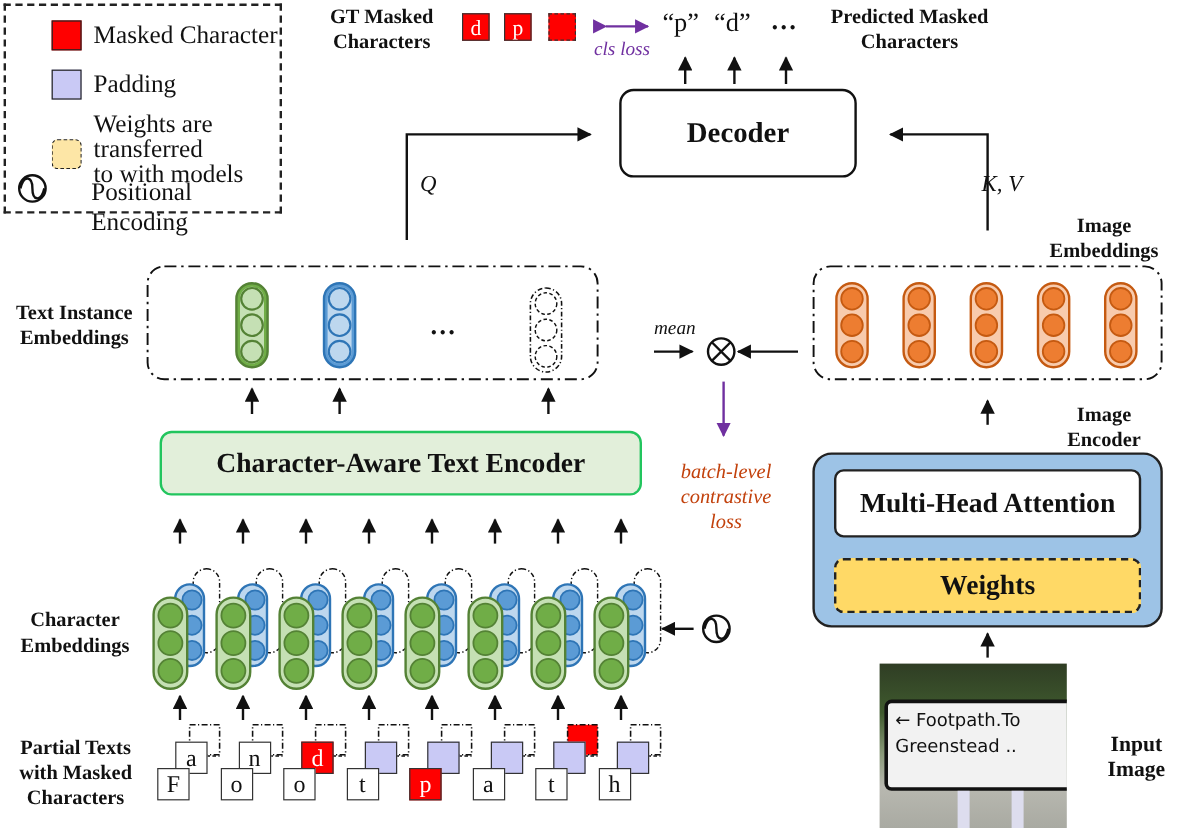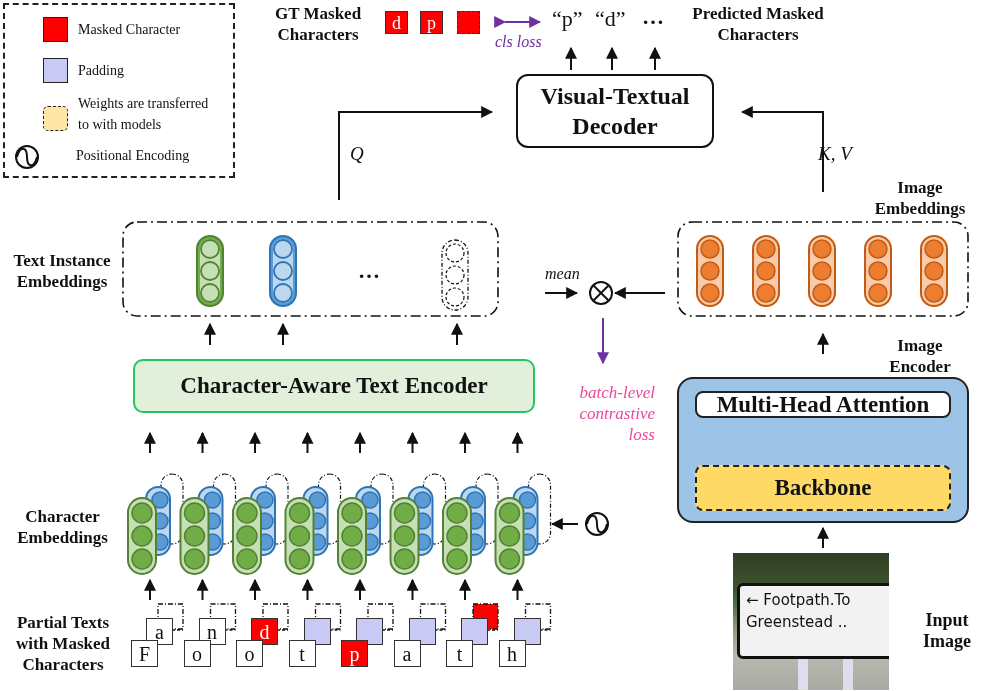--- a/index.html
+++ b/index.html
@@ -4,21 +4,21 @@
 <style>
   html, body { margin:0; padding:0; background:#fff; }
   body { width:981px; height:691px; position:relative; overflow:hidden;
          font-family:"Liberation Serif", "DejaVu Serif", serif; color:#111; }
   .abs { position:absolute; }
   .bold { font-weight:bold; }
   .lbl { font-size:17px; font-weight:bold; text-align:center; line-height:21px; }
   .ital { font-style:italic; }
   svg.bg { position:absolute; left:0; top:0; }
   .legend-box { left:3px; top:3px; width:232px; height:175px; border:2px dashed #222; box-sizing:border-box; }
-  .legend-item { position:absolute; left:10px; font-size:14px; display:flex; align-items:center;padding-left:28px; }
+  .legend-item { position:absolute; left:10px; font-size:21px; display:flex; align-items:center;padding-left:28px; }
   .swatch { width:25px; height:25px; border:1.5px solid #222; box-sizing:border-box; margin-right:10px; flex:none; }
   .box { position:absolute; box-sizing:border-box; display:flex; align-items:center; justify-content:center; text-align:center; font-weight:bold; }
   .charsq { position:absolute; width:27px; height:27px; border:1.5px solid #333; box-sizing:border-box; background:#fff;
             font-size:20px; display:flex; align-items:center; justify-content:center; line-height:1; }
   .charsq.masked { background:#ff0000; color:#fff; }
   .charsq.pad { background:#c9c9f5; }
 </style>
 </head>
 <body>
 
@@ -297,53 +297,52 @@
 
 <div class="abs" style="left:552px; top:6px; font-size:22px;">“p”</div>
 <div class="abs" style="left:595px; top:6px; font-size:22px;">“d”</div>
 <div class="abs bold" style="left:642px; top:4px; font-size:22px;">…</div>
 <div class="abs lbl" style="left:678px; top:3px; width:160px;">
   <div>Predicted Masked</div>
   <div>Characters</div>
 </div>
 
 <div class="box" style="left:516px; top:74px; width:198px; height:74px; border:2px solid #111; border-radius:12px; font-size:24px; line-height:30px; flex-direction:column;">
-  <div>Visual-Textual</div>
   <div>Decoder</div>
 </div>
 <div class="abs ital" style="left:350px; top:143px; font-size:19px;">Q</div>
 <div class="abs ital" style="left:770px; top:143px; font-size:19px;margin-left:48px;">K, V</div>
 
 <div class="abs lbl" style="left:3px; top:250px; width:118px;">
   <div>Text Instance</div>
   <div>Embeddings</div>
 </div>
 <div class="abs bold" style="left:358px; top:258px; font-size:22px;">…</div>
 
 <div class="abs lbl" style="left:860px; top:177px; width:120px;">
   <div>Image</div>
   <div>Embeddings</div>
 </div>
 
 <div class="abs ital" style="left:545px; top:265px; font-size:16px;">mean</div>
-<div class="abs ital" style="left:555px; top:382px; width:100px; text-align:right; font-size:17px; line-height:21px; color:#ec4899;">
+<div class="abs ital" style="left:555px; top:382px; width:100px; text-align:center; font-size:17px; line-height:21px; color:#c2410c;">
   <div>batch-level</div>
   <div>contrastive</div>
   <div>loss</div>
 </div>
 
 <div class="box" style="left:133px; top:359px; width:402px; height:54px; background:#e2efda; border:2px solid #22c55e; border-radius:10px; font-size:23px;">Character-Aware Text Encoder</div>
 
 <div class="abs lbl" style="left:870px; top:335px; width:100px;">
   <div>Image</div>
   <div>Encoder</div>
 </div>
 <div class="abs" style="left:677px; top:377px; width:292px; height:146px; background:#9dc3e6; border:2px solid #222; border-radius:16px; box-sizing:border-box;"></div>
-<div class="box" style="left:695px; top:391px; width:256px; height:27px; background:#fff; border:2px solid #222; border-radius:8px; font-size:23px;">Multi-Head Attention</div>
-<div class="box" style="left:695px; top:465px; width:256px; height:46px; background:#ffd966; border:2px dashed #222; border-radius:8px; font-size:23px;">Backbone</div>
+<div class="box" style="left:695px; top:391px; width:256px; height:57px; background:#fff; border:2px solid #222; border-radius:8px; font-size:23px;">Multi-Head Attention</div>
+<div class="box" style="left:695px; top:465px; width:256px; height:46px; background:#ffd966; border:2px dashed #222; border-radius:8px; font-size:23px;">Weights</div>
 
 <div class="abs lbl" style="left:5px; top:506px; width:115px;">
   <div>Character</div>
   <div>Embeddings</div>
 </div>
 
 <div class="abs lbl" style="left:3px; top:612px; width:120px;">
   <div>Partial Texts</div>
   <div>with Masked</div>
   <div>Characters</div>

